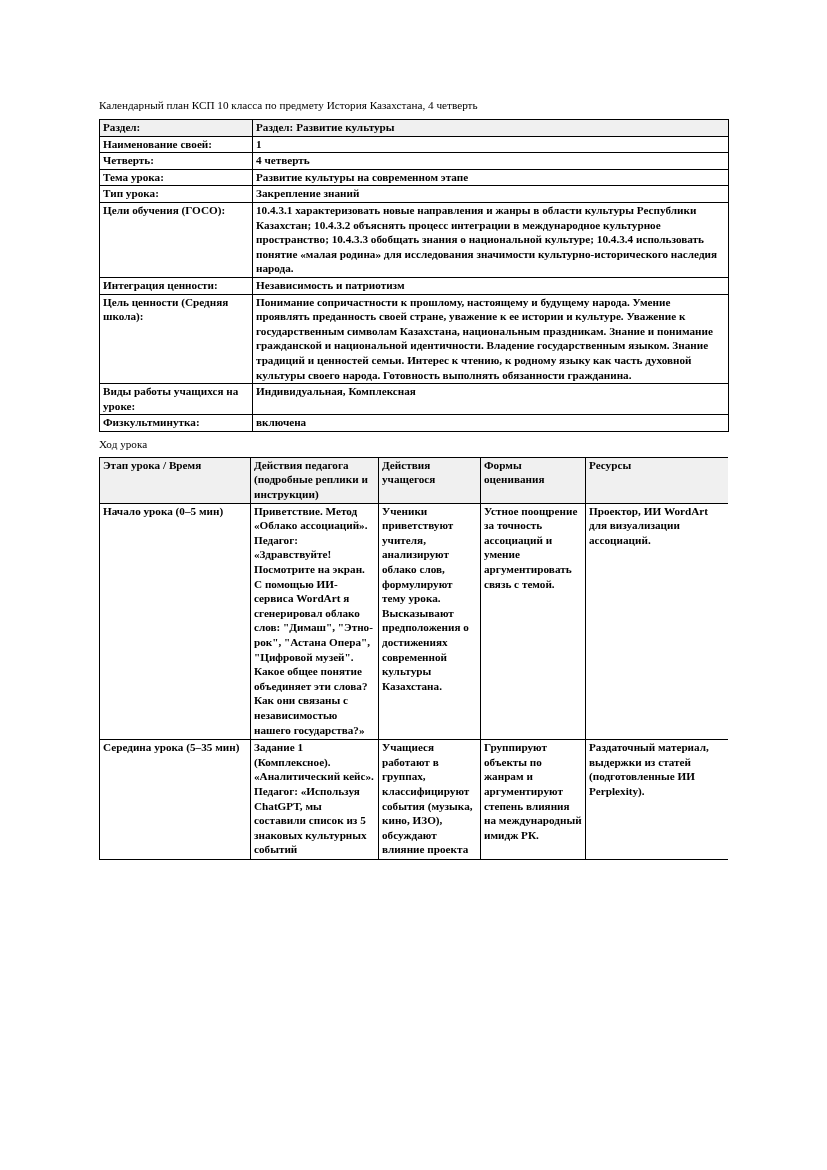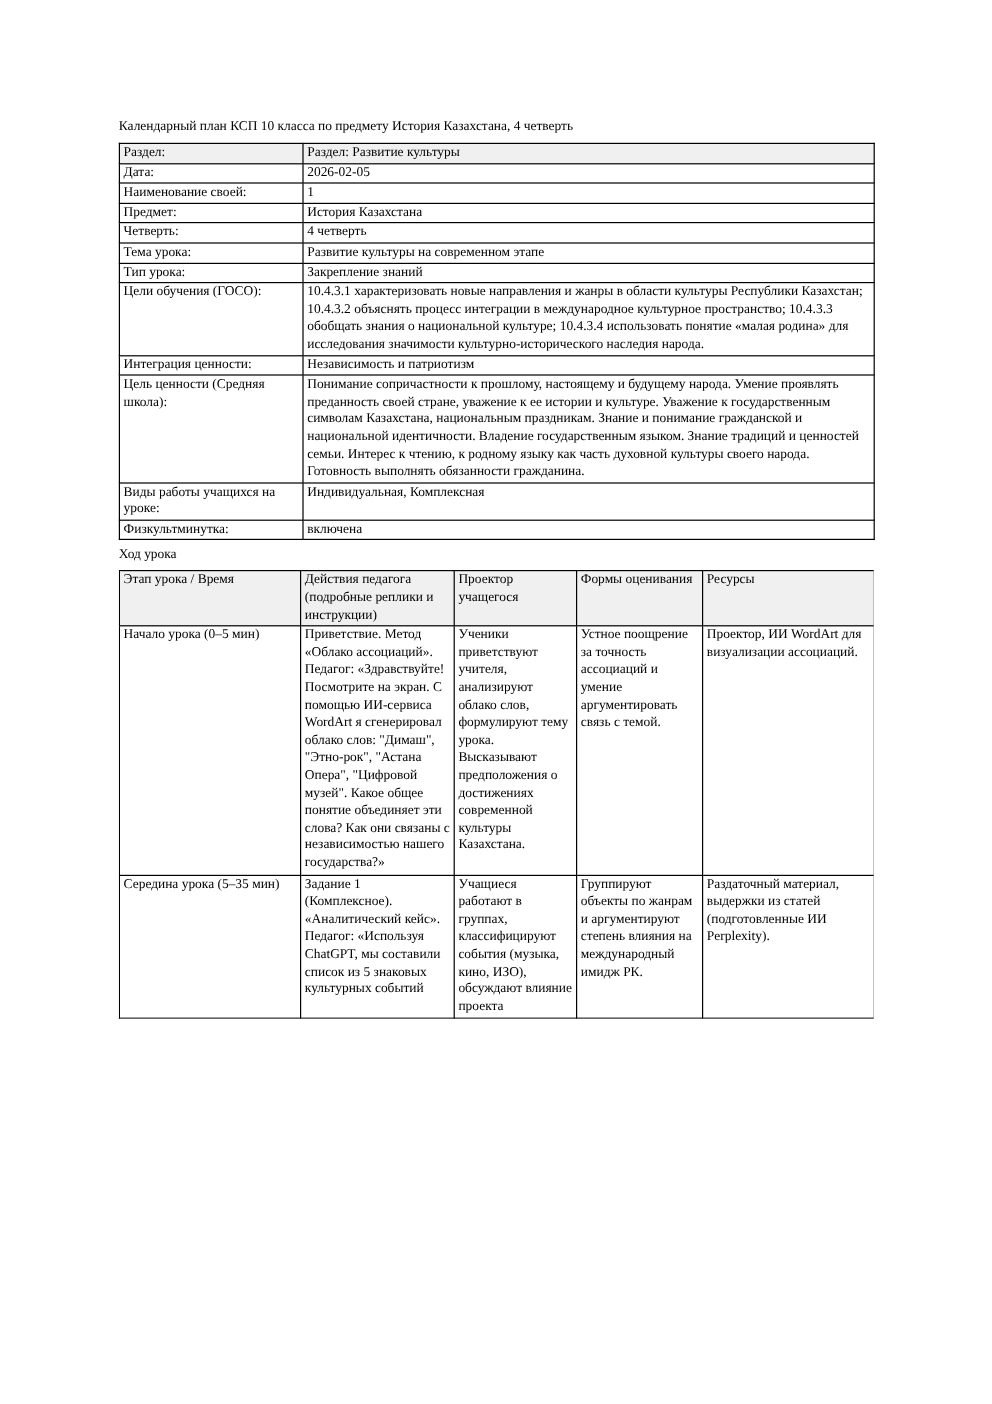--- a/index.html
+++ b/index.html
@@ -47,21 +47,21 @@
     font-size: 11.2px;
     line-height: 14.6px;
   }
 
   table.doc-table td,
   table.doc-table th {
     border: 1px solid #000000;
     padding: 0px 3px 1px 3px;
     vertical-align: top;
     text-align: left;
-    font-weight: normal;
+    font-weight: bold;
     word-wrap: break-word;
     overflow-wrap: break-word;
     hyphens: none;
   }
 
   
   table.doc-table tr.shaded > td,
   table.doc-table tr.shaded > th {
     background: #f0f0f0;
   }
@@ -106,30 +106,22 @@
       <colgroup>
         <col class="c-label">
         <col class="c-value">
       </colgroup>
       <tbody>
         <tr class="shaded">
           <td class="label-cell">Раздел:</td>
           <td>Раздел: Развитие культуры</td>
         </tr>
         <tr>
-          <td class="label-cell">Дата:</td>
-          <td>2026-02-05</td>
-        </tr>
-        <tr>
           <td class="label-cell">Наименование своей:</td>
           <td>1</td>
-        </tr>
-        <tr>
-          <td class="label-cell">Предмет:</td>
-          <td>История Казахстана</td>
         </tr>
         <tr>
           <td class="label-cell">Четверть:</td>
           <td>4 четверть</td>
         </tr>
         <tr>
           <td class="label-cell">Тема урока:</td>
           <td>Развитие культуры на современном этапе</td>
         </tr>
         <tr>
@@ -167,21 +159,21 @@
           <col class="f1">
           <col class="f2">
           <col class="f3">
           <col class="f4">
           <col class="f5">
         </colgroup>
         <thead>
           <tr class="shaded">
             <th>Этап урока / Время</th>
             <th>Действия педагога (подробные реплики и инструкции)</th>
-            <th>Проектор учащегося</th>
+            <th>Действия учащегося</th>
             <th>Формы оценивания</th>
             <th>Ресурсы</th>
           </tr>
         </thead>
         <tbody>
           <tr>
             <td>Начало урока (0–5 мин)</td>
             <td>Приветствие. Метод «Облако ассоциаций». Педагог: «Здравствуйте! Посмотрите на экран. С помощью ИИ-сервиса WordArt я сгенерировал облако слов: "Димаш", "Этно-рок", "Астана Опера", "Цифровой музей". Какое общее понятие объединяет эти слова? Как они связаны с независимостью нашего государства?»</td>
             <td>Ученики приветствуют учителя, анализируют облако слов, формулируют тему урока. Высказывают предположения о достижениях современной культуры Казахстана.</td>
             <td>Устное поощрение за точность ассоциаций и умение аргументировать связь с темой.</td>

